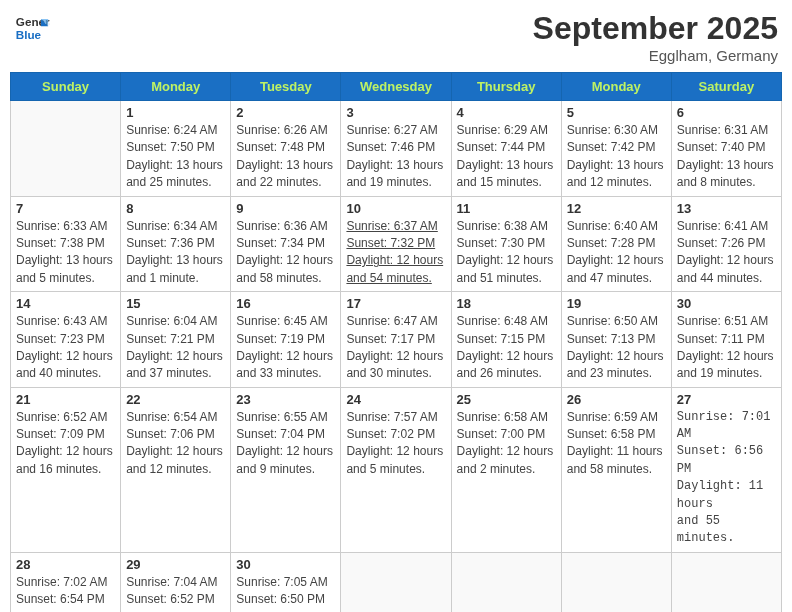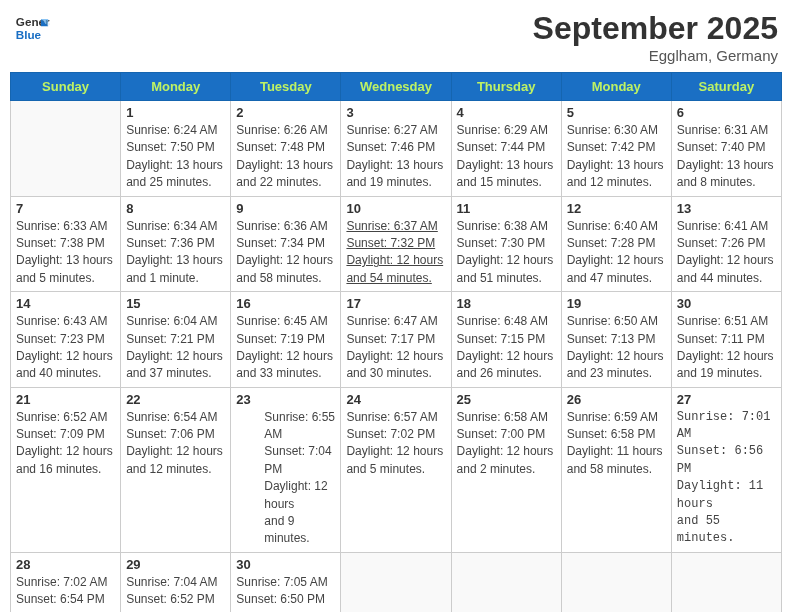--- a/index.html
+++ b/index.html
@@ -266,28 +266,28 @@
         </td>
         <td>
           <span class="day-number">22</span>
           <div class="day-info" style="white-space: pre-line;">Sunrise: 6:54 AM
 Sunset: 7:06 PM
 Daylight: 12 hours
 and 12 minutes.</div>
         </td>
         <td>
           <span class="day-number">23</span>
-          <div class="day-info" style="white-space: pre-line; margin-left: 28px;">Sunrise: 6:55 AM
+          <div class="day-info" style="white-space: pre-line;">Sunrise: 6:55 AM
 Sunset: 7:04 PM
 Daylight: 12 hours
 and 9 minutes.</div>
         </td>
         <td>
           <span class="day-number">24</span>
-          <div class="day-info" style="white-space: pre-line;">Sunrise: 6:57 AM
+          <div class="day-info" style="white-space: pre-line;">Sunrise: 7:57 AM
 Sunset: 7:02 PM
 Daylight: 12 hours
 and 5 minutes.</div>
         </td>
         <td>
           <span class="day-number">25</span>
           <div class="day-info" style="white-space: pre-line;">Sunrise: 6:58 AM
 Sunset: 7:00 PM
 Daylight: 12 hours
 and 2 minutes.</div>

